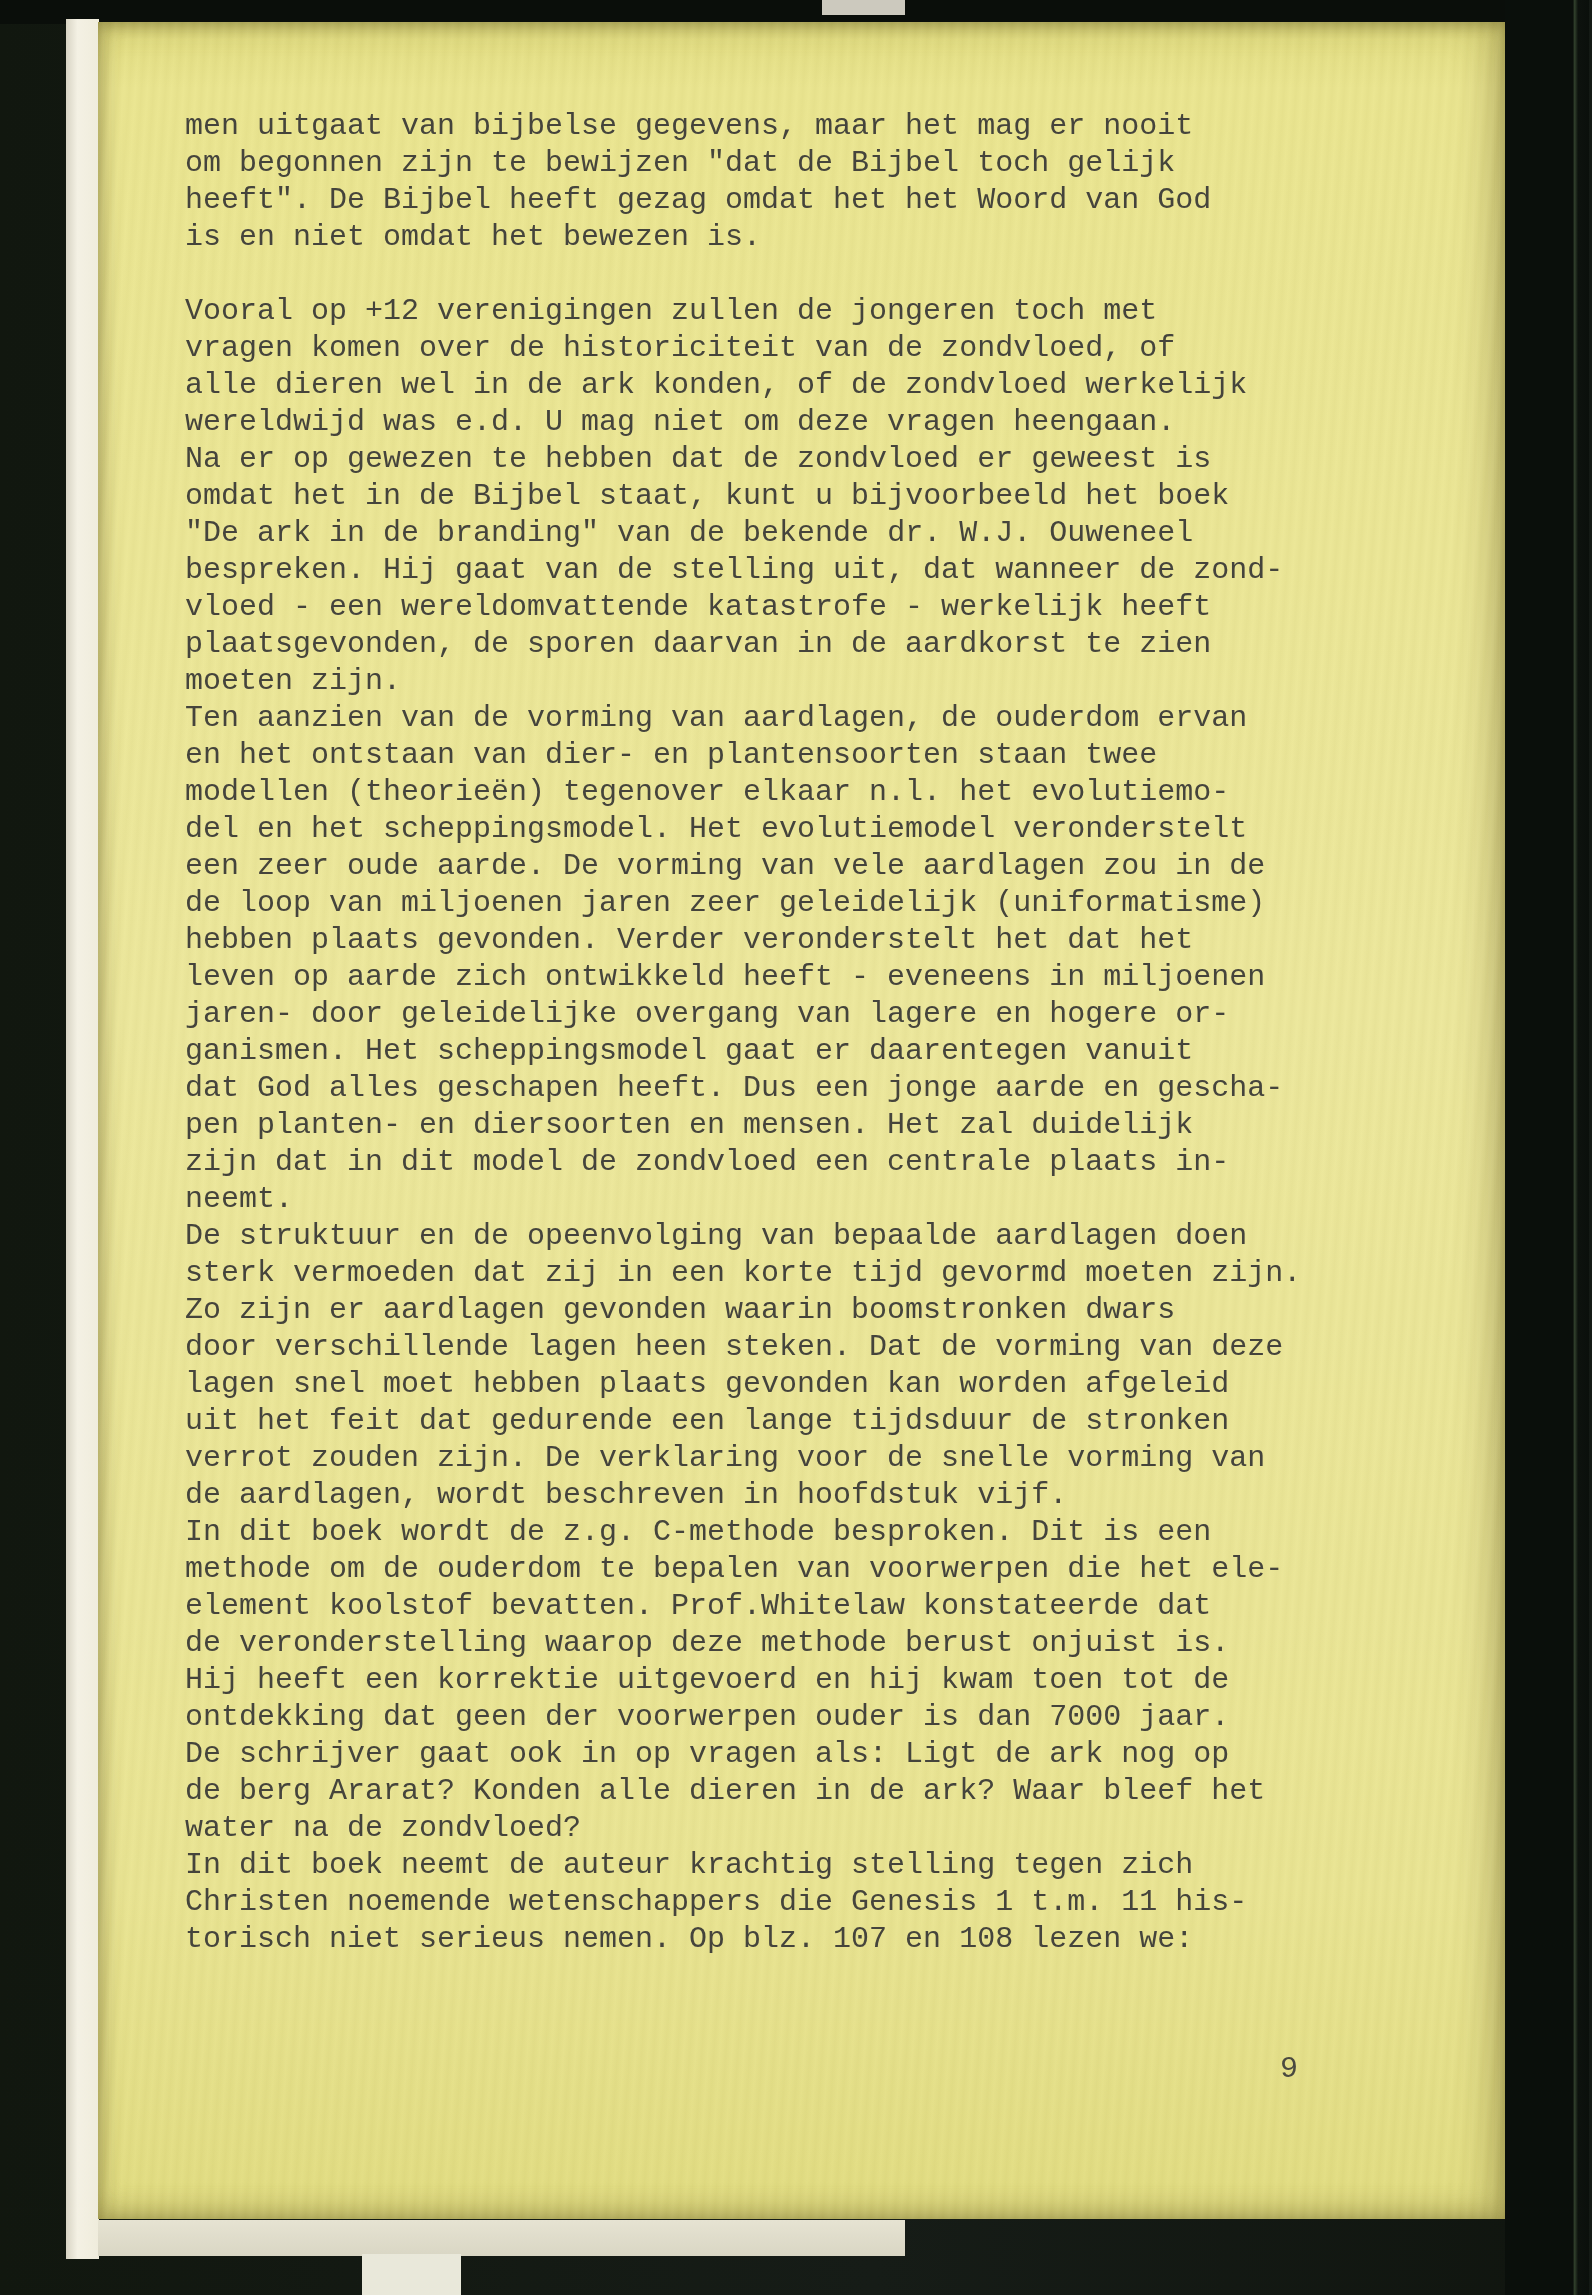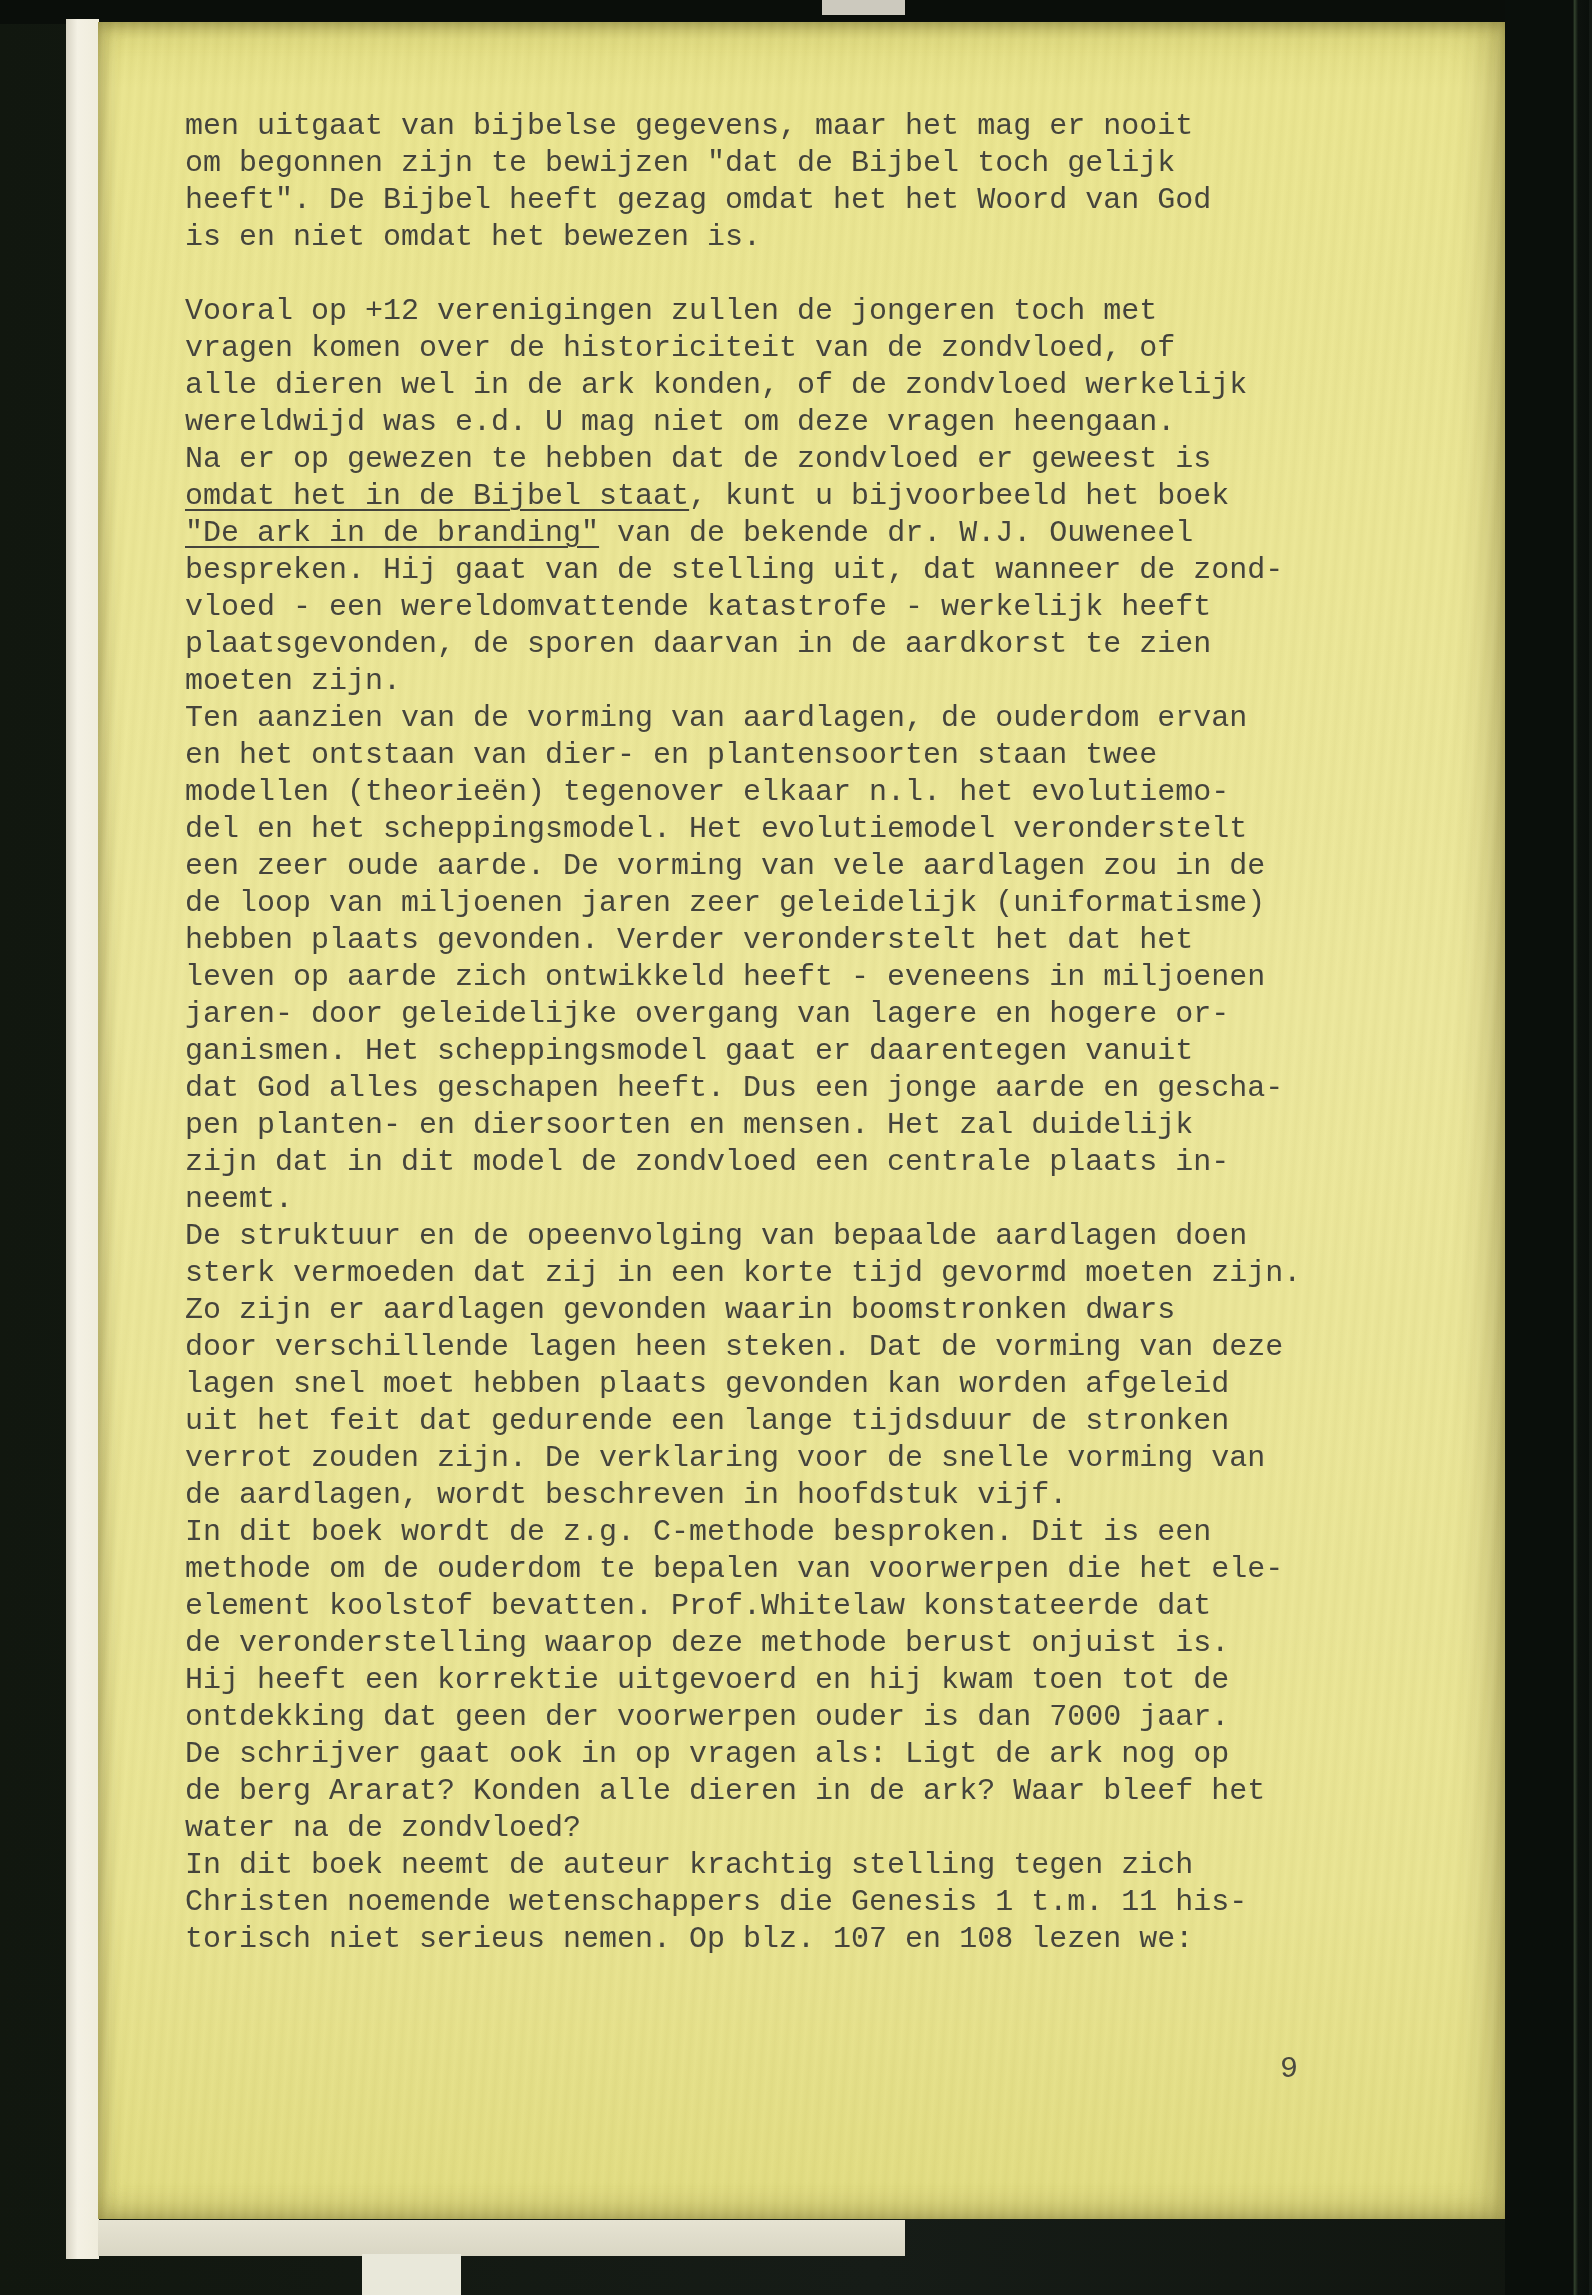--- a/index.html
+++ b/index.html
@@ -52,21 +52,20 @@
     position: absolute;
     left: 87px; top: 86px; width: 1234px;
     font-size: 30px;
     line-height: 37px;
     color: #45443c;
     white-space: pre;
     letter-spacing: 0px;
   }
   .line { height: 37px; }
   .underline {
-    text-decoration: underline;
     text-decoration-thickness: 1.7px;
     text-underline-offset: 5.2px;
   }
   .page-number {
     position: absolute;
     left: 1182px; top: 2030px;
     font-size: 30px;
     color: #4a4940;
   }
   .bottom-edge {

